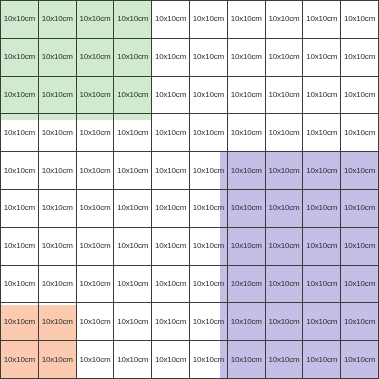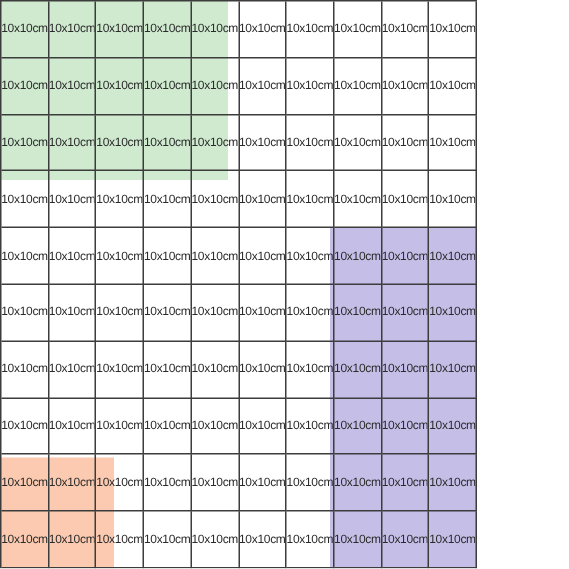--- a/index.html
+++ b/index.html
@@ -6,21 +6,21 @@
   html, body {
     margin: 0;
     padding: 0;
     background: #ffffff;
   }
   body {
     font-family: "Liberation Sans", "DejaVu Sans", sans-serif;
   }
   #grid-canvas {
     position: relative;
-    width: 318px;
+    width: 379px;
     height: 379px;
     overflow: hidden;
     background: #ffffff;
     box-sizing: border-box;
   }
   
   .region {
     position: absolute;
     box-sizing: border-box;
     z-index: 1;

